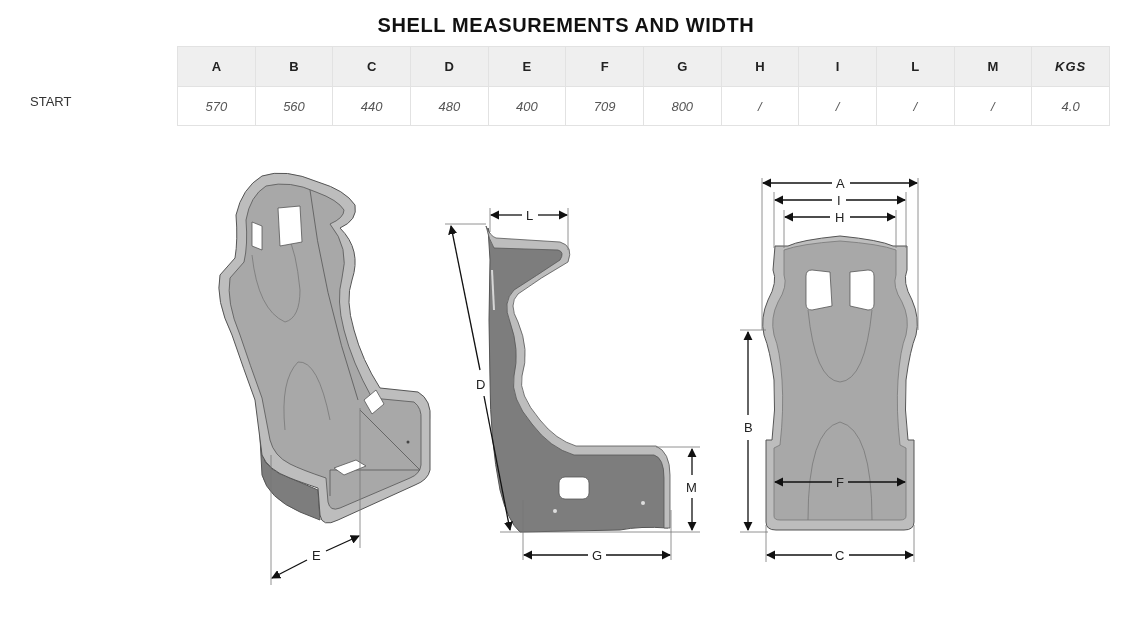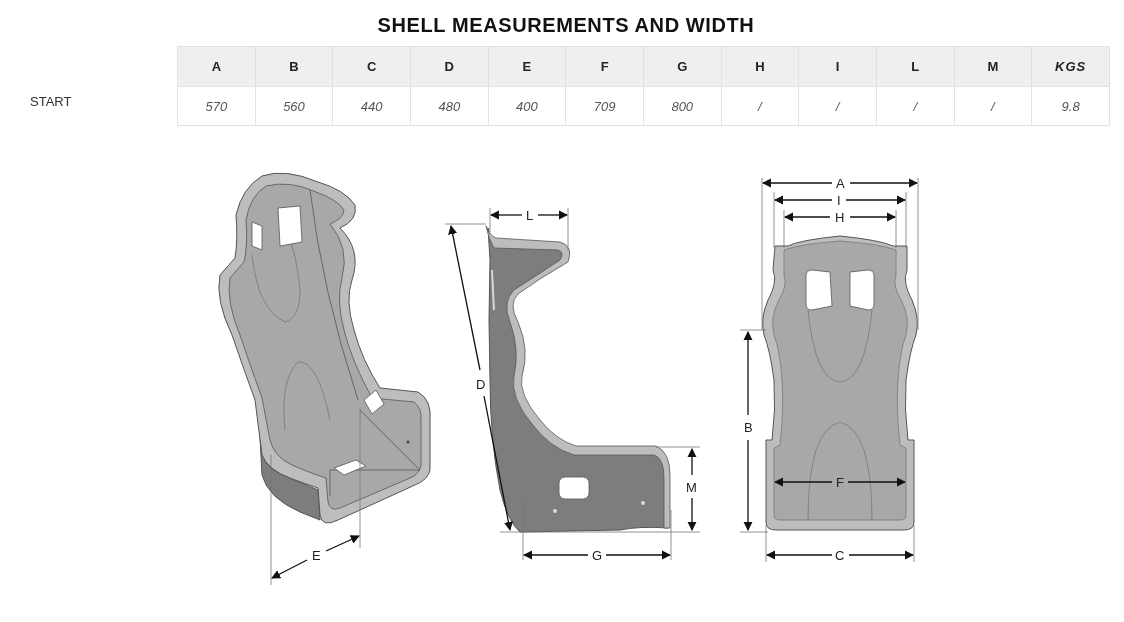--- a/index.html
+++ b/index.html
@@ -42,21 +42,21 @@
     <td>560</td>
     <td>440</td>
     <td>480</td>
     <td>400</td>
     <td>709</td>
     <td>800</td>
     <td>/</td>
     <td>/</td>
     <td>/</td>
     <td>/</td>
-    <td>9.8</td>
+    <td>4.0</td>
   </tr>
 </tbody>
   </table>
 
 <svg class="diagram" width="1124" height="622" viewBox="0 0 1124 622">
   <defs>
     <marker id="arr" viewBox="0 0 10 10" refX="9" refY="5" markerWidth="7" markerHeight="7" orient="auto-start-reverse">
       <path d="M0,0 L10,5 L0,10 z" fill="#111"></path>
     </marker>
   </defs>

